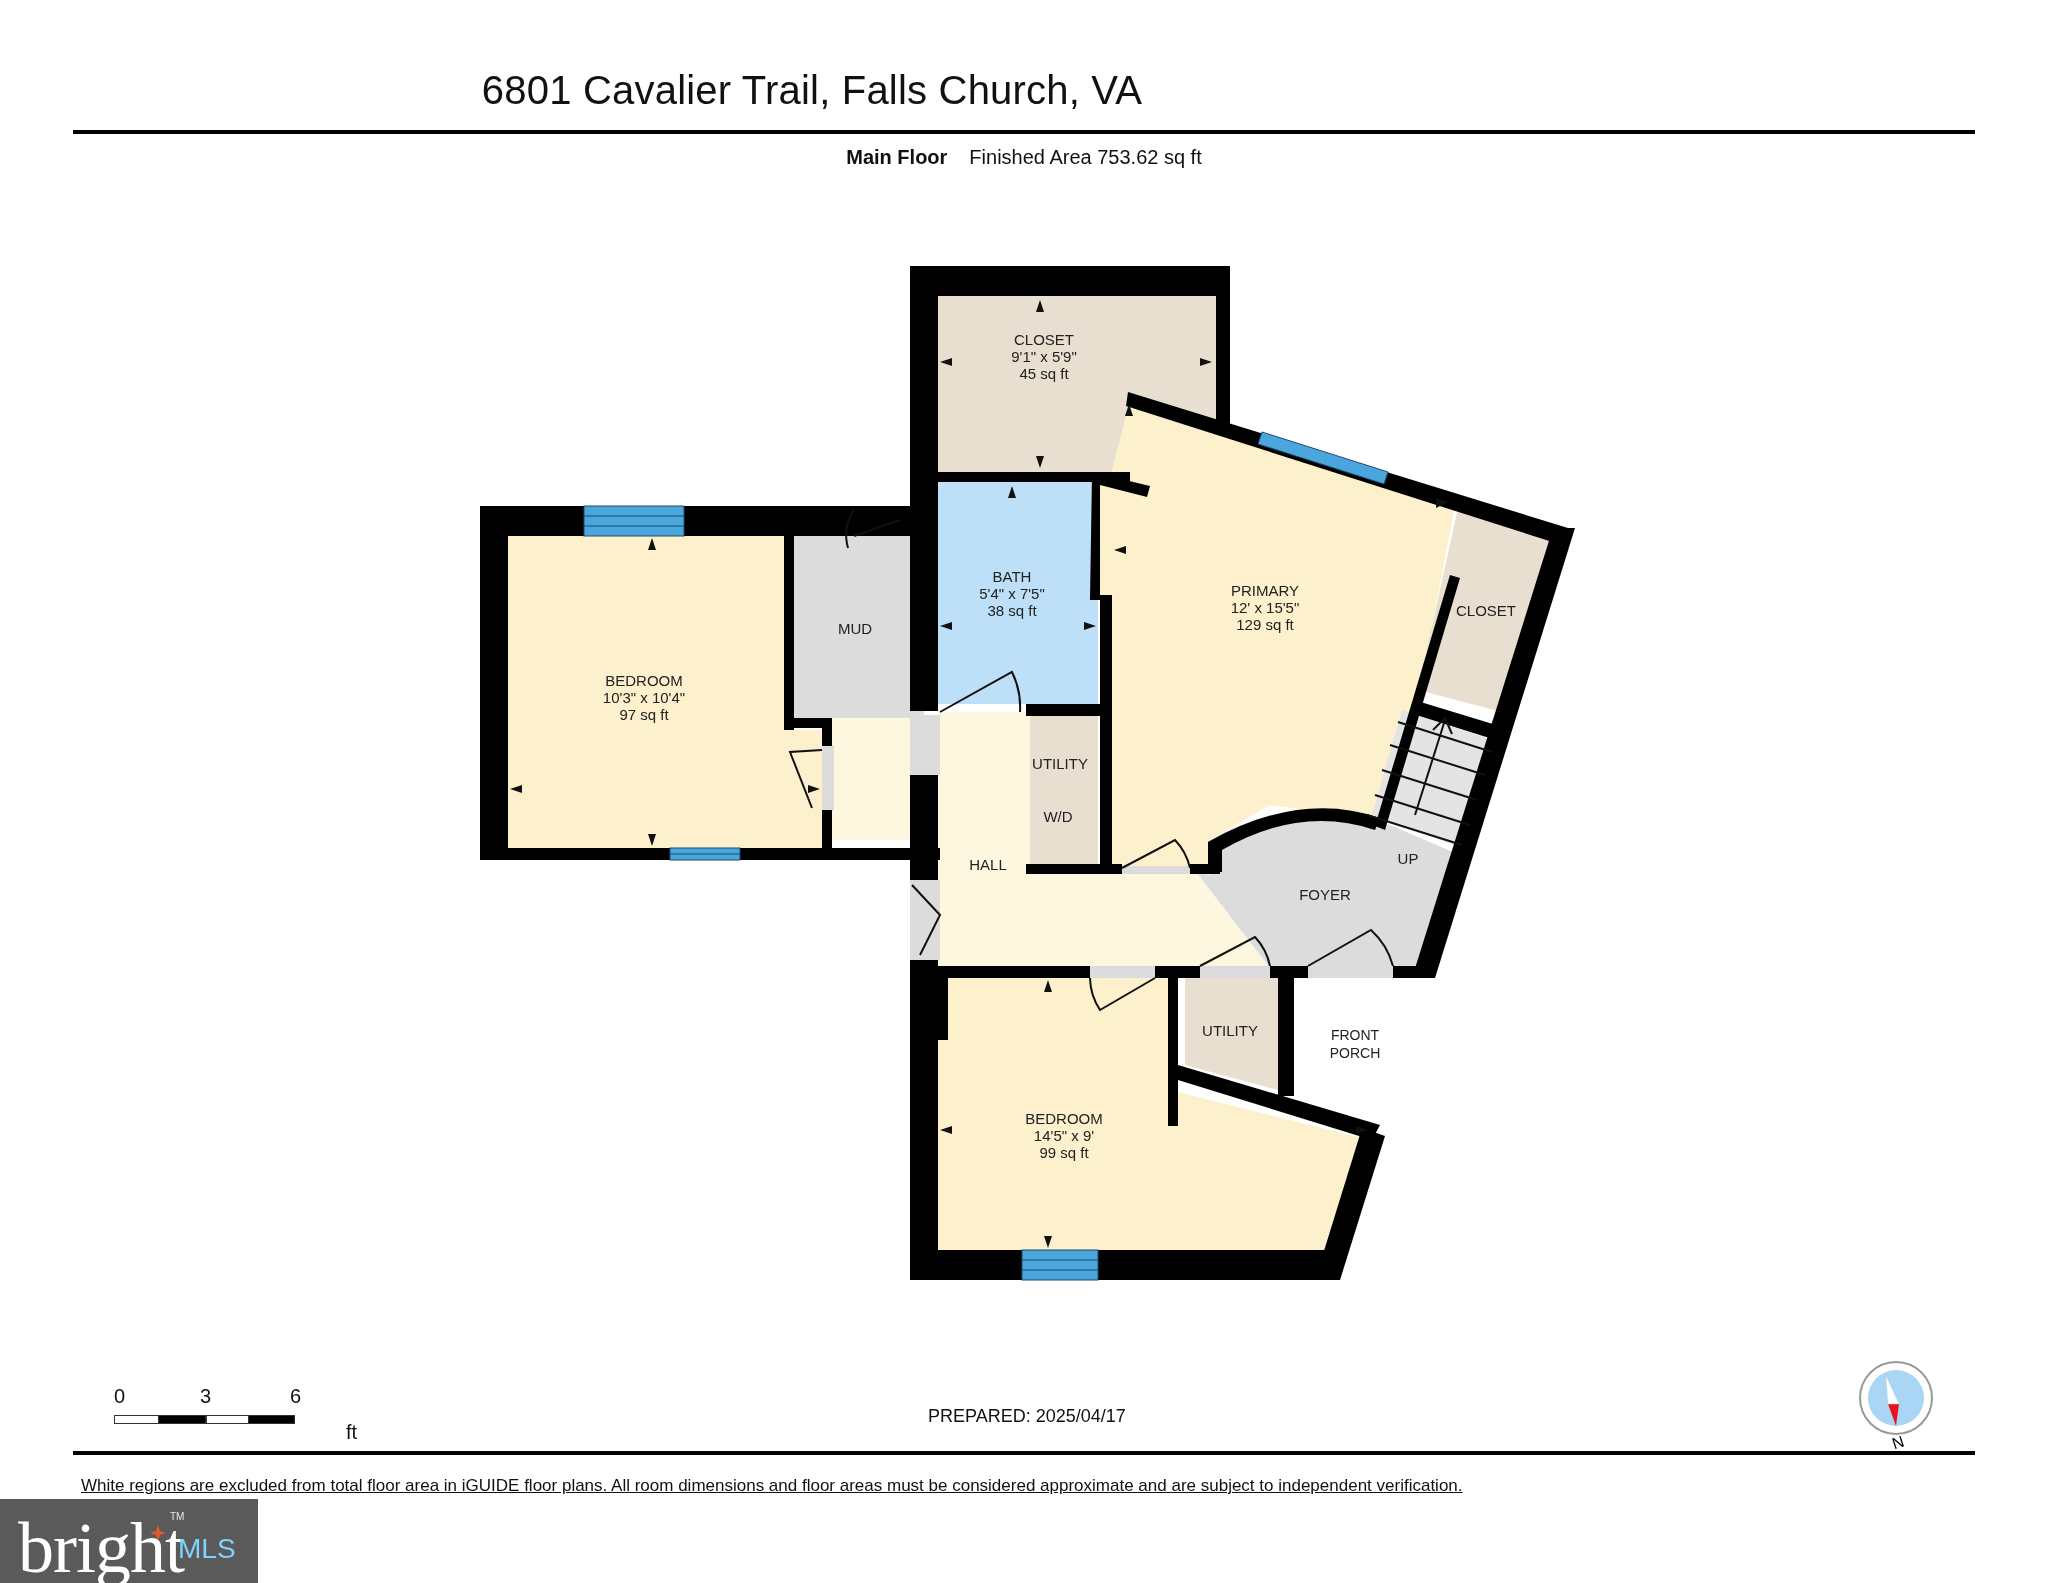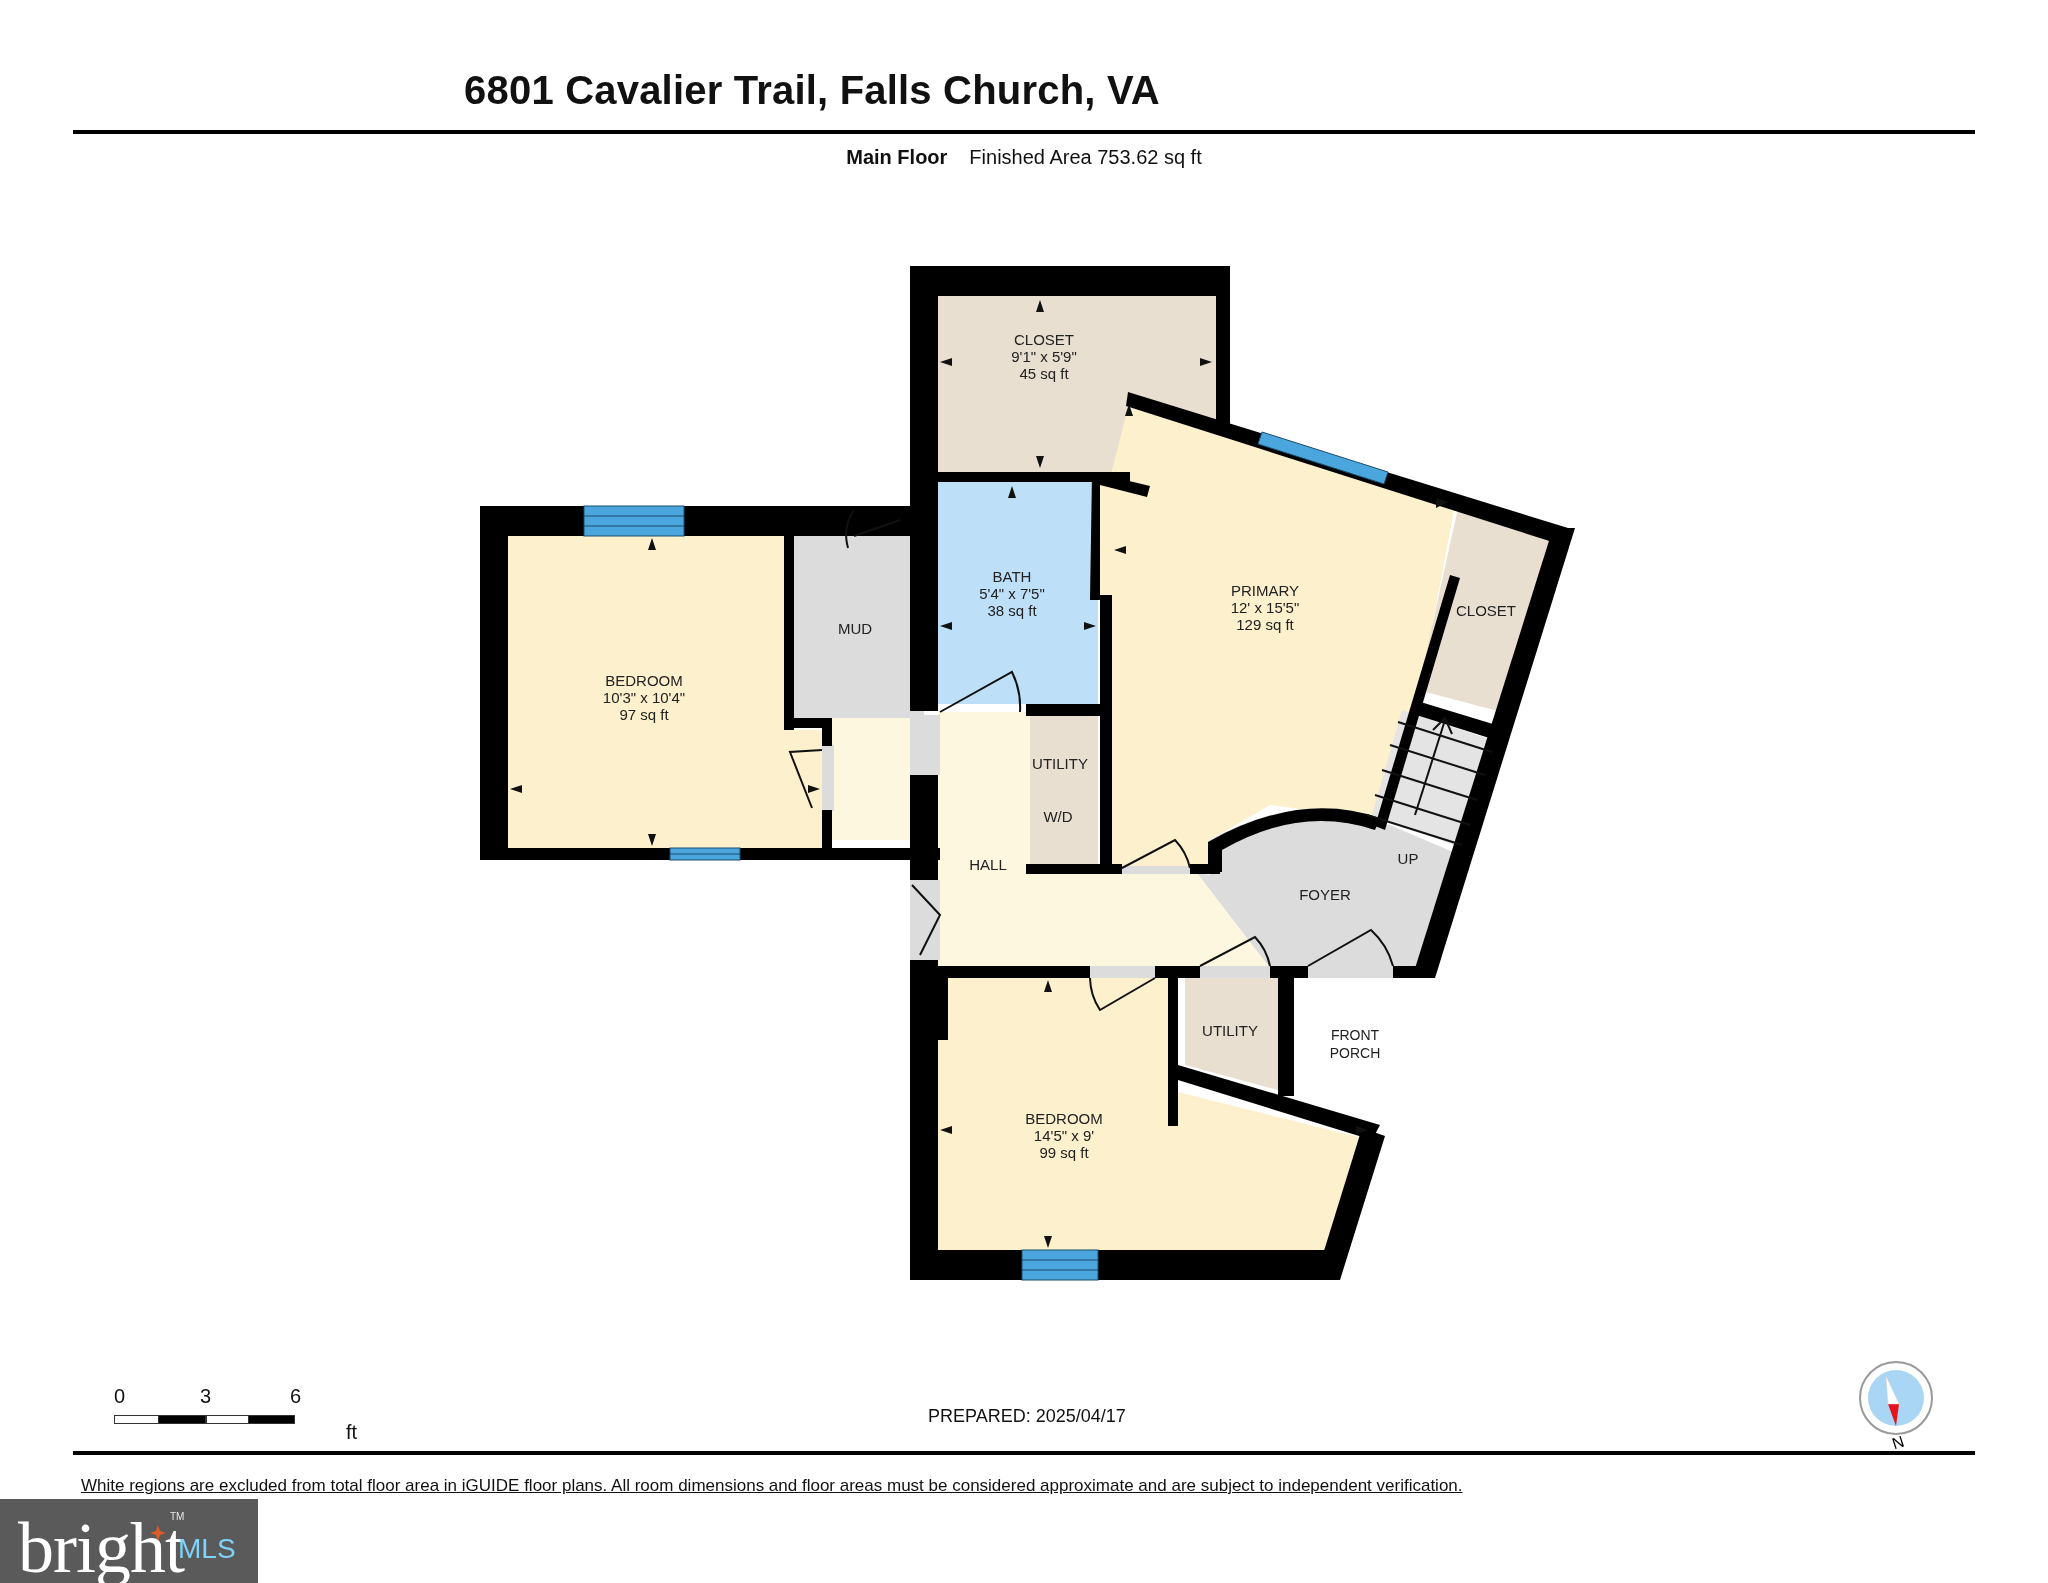--- a/index.html
+++ b/index.html
@@ -1,19 +1,19 @@
 <!DOCTYPE html>
 <html><head>
 <meta charset="utf-8">
 <style>
   html, body { margin: 0; padding: 0; background: #ffffff; }
   body { width: 2048px; height: 1583px; position: relative; overflow: hidden;
          font-family: "Liberation Sans", sans-serif; color: #111; }
   .title { position: absolute; left: 0; width: 1624px; top: 68px; text-align: center;
-           font-size: 40px; font-weight: bold; letter-spacing: 0.2px; }
+           font-size: 40px; font-weight: normal; letter-spacing: 0.2px; }
   .rule { position: absolute; left: 73px; width: 1902px; height: 4px; background: #000; }
   .subtitle { position: absolute; top: 146px; left: 0; width: 2048px; text-align: center; font-size: 20px; }
   .subtitle .floor { font-weight: bold; margin-right: 22px; }
   .plan { position: absolute; left: 0; top: 0; }
   .room-label { font-family: "Liberation Sans", sans-serif; font-size: 15px; fill: #222; text-anchor: middle; }
   .scale { position: absolute; left: 112px; top: 1385px; width: 240px; height: 50px; }
   .scale .num { position: absolute; top: 0; font-size: 20px; }
   .scale .bar { position: absolute; top: 30px; height: 9px; border: 1px solid #333; box-sizing: border-box; }
   .scale .unit { position: absolute; left: 200px; top: 36px; font-size: 20px; margin-left: 34px; }
   .prepared { position: absolute; left: 928px; top: 1406px; font-size: 18px; }

